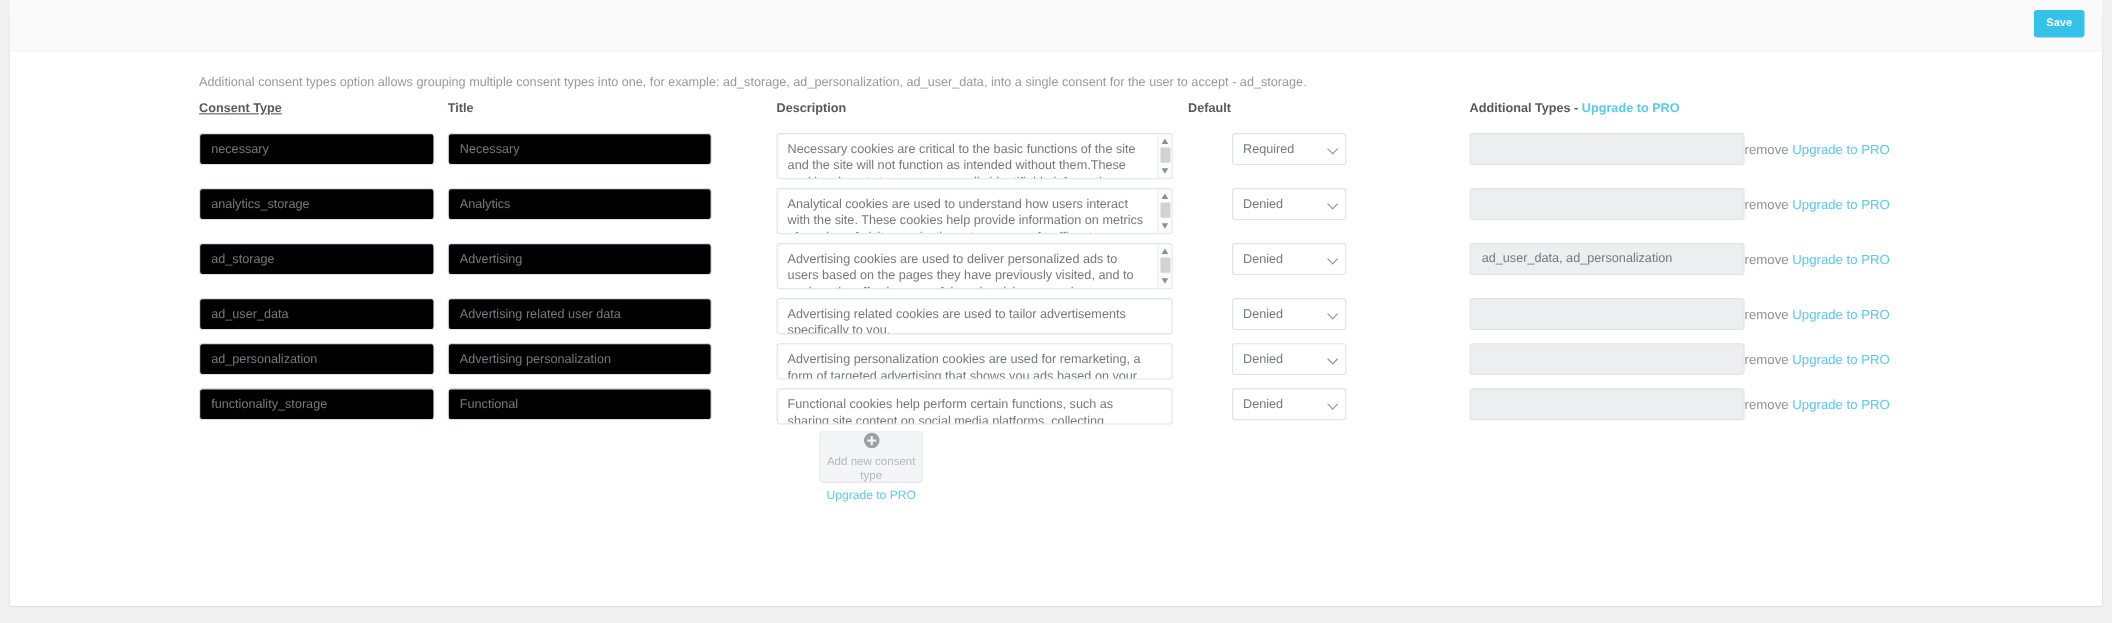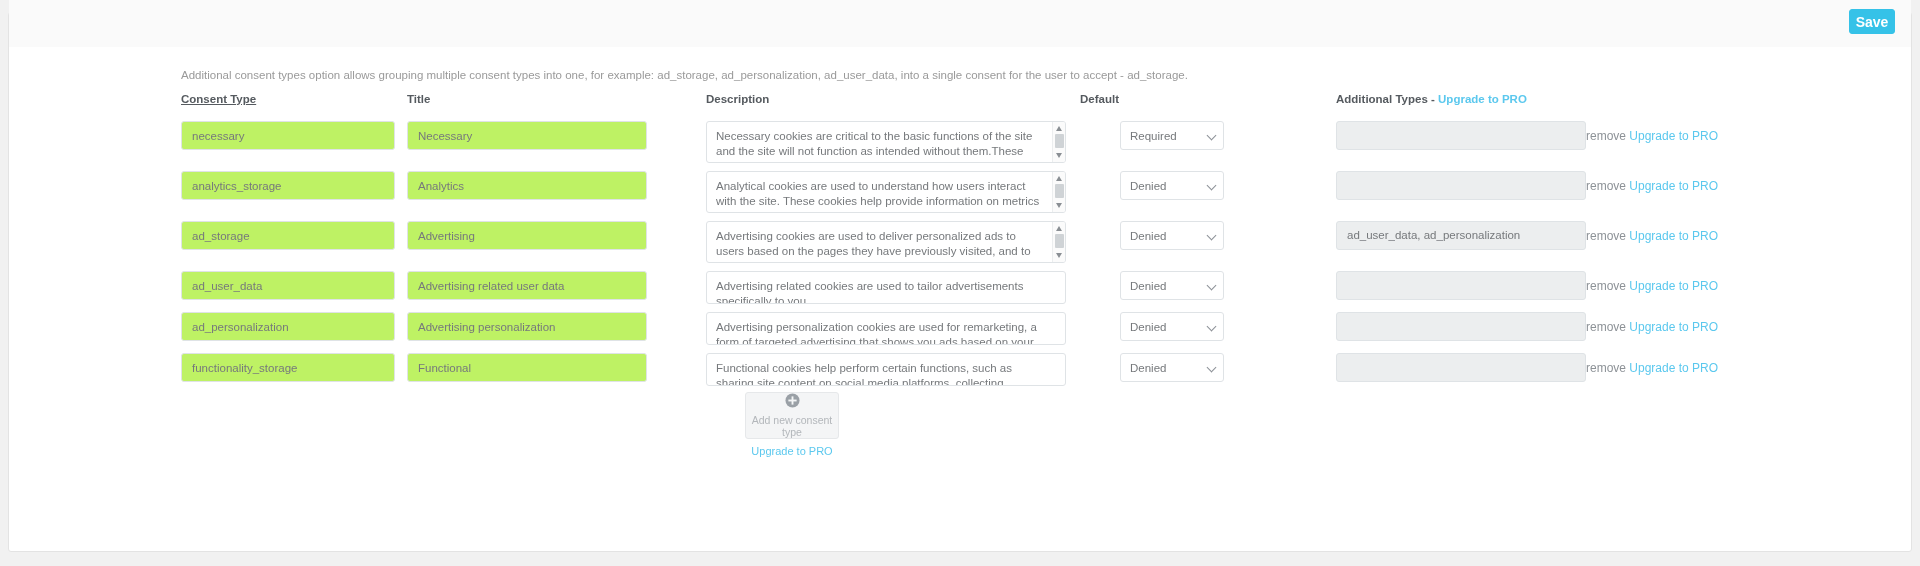--- a/index.html
+++ b/index.html
@@ -81,21 +81,21 @@
     display: flex;
     align-items: flex-start;
     margin-top: 8px;
   }
   .row:first-of-type { margin-top: 6px; }
   input.txt, .fauxinput {
     width: 100%;
     height: 29px;
     border: 1px solid #dfe3e6;
     border-radius: 3px;
-    background: #bef264;
+    background: #000000;
     font-size: 11.5px;
     color: #76797c;
     padding: 0 10px;
     font-family: "Liberation Sans", sans-serif;
     outline: none;
     line-height: 27px;
   }
   .fauxinput.disabled {
     background: #eceeef;
     border-color: #dfe3e6;
@@ -217,21 +217,21 @@
     border-top: 1px solid #e9e9e9;
   }
   .save-btn {
     position: absolute;
     right: 16px; top: 9px;
     width: 46px; height: 25px;
     background: #35c2e8;
     border: 1px solid #35c2e8;
     border-radius: 3px;
     color: #fff;
-    font-size: 14px;
+    font-size: 10px;
     font-weight: bold;
     font-family: "Liberation Sans", sans-serif;
     cursor: pointer;
     padding: 0;
   }
   .right-edge {
     position: absolute;
     right: 0; top: 0;
     width: 8px; height: 566px;
     background: #f1f1f1;

